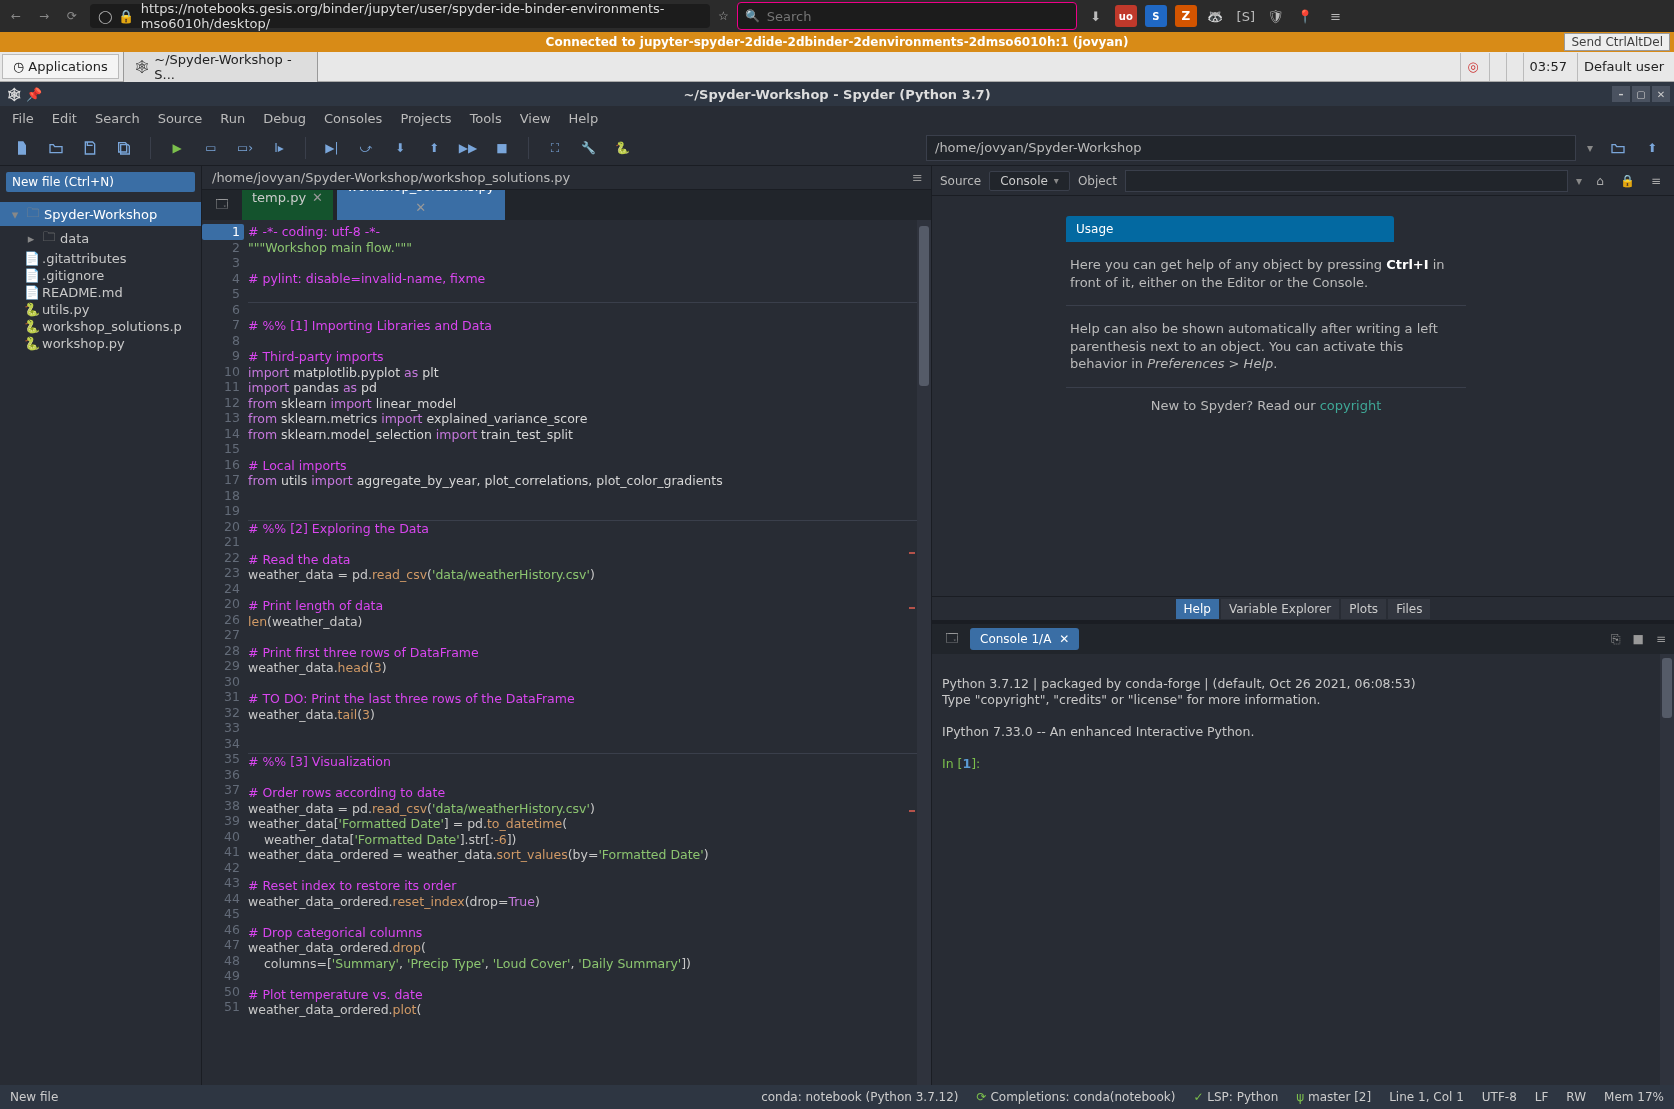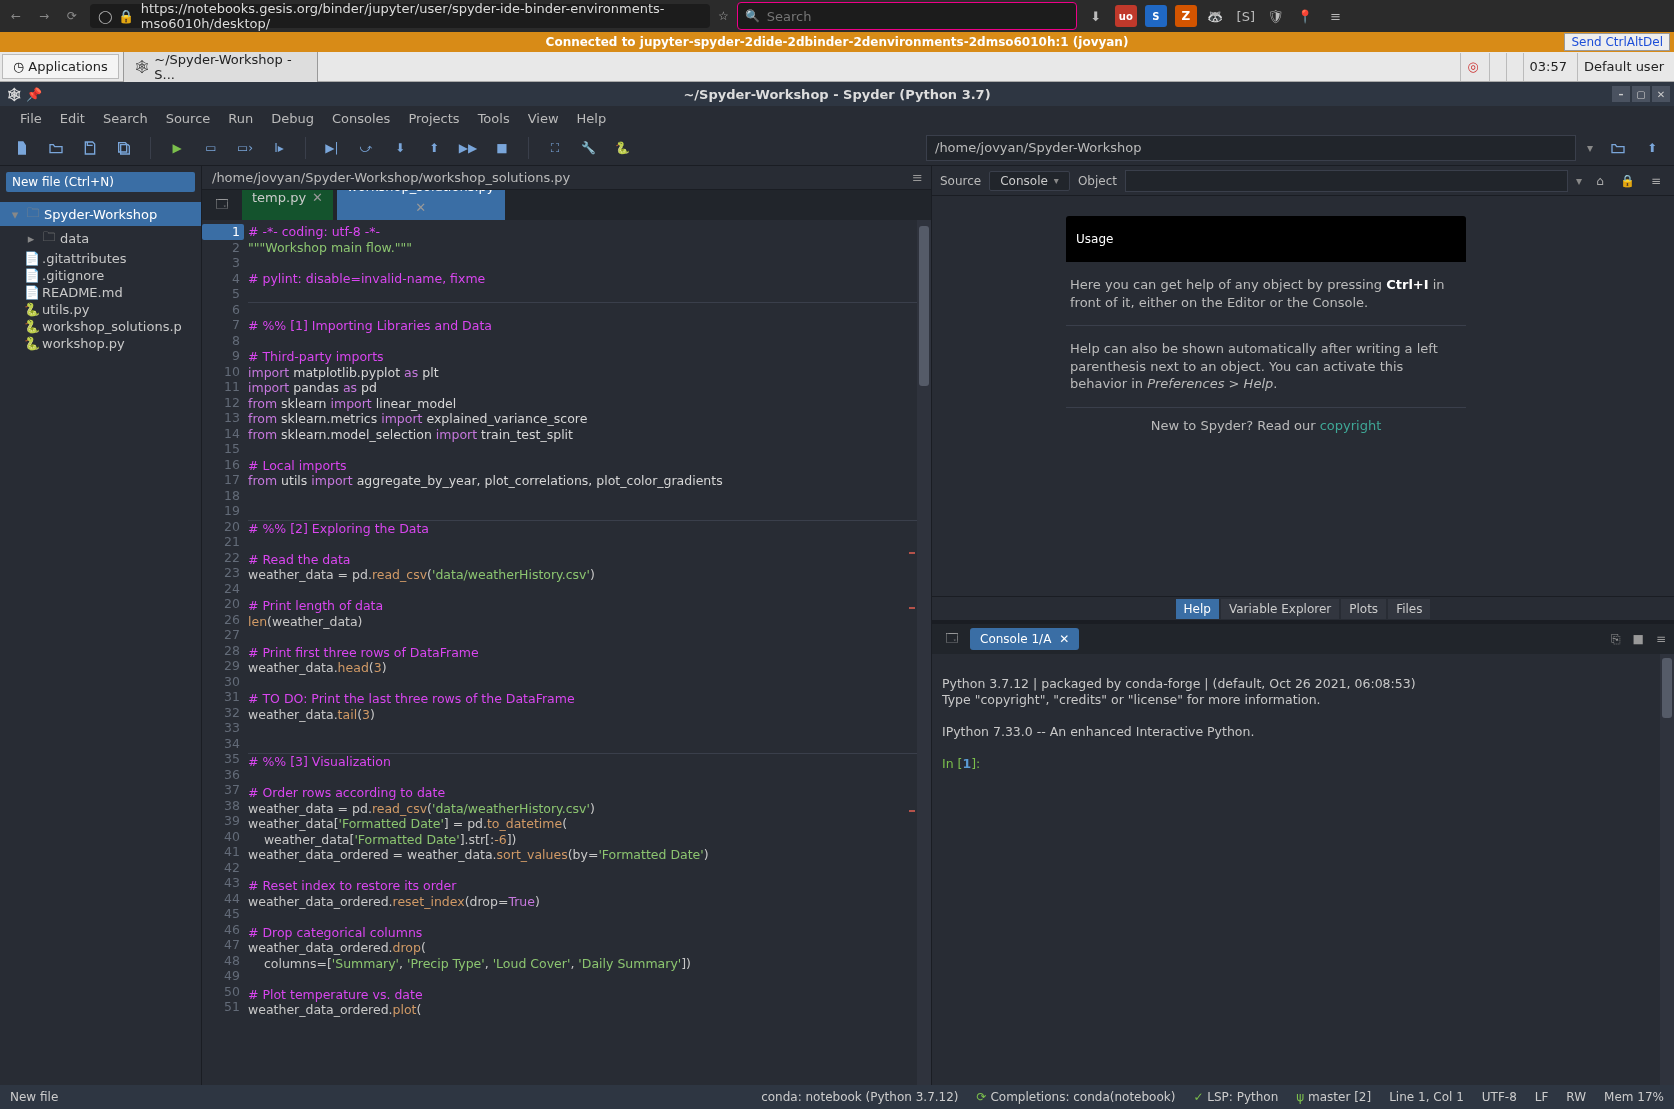--- a/index.html
+++ b/index.html
@@ -13,37 +13,37 @@
 .shield-ico,.lock-ico,.star-ico { color:#aaa; }
 .search-box { flex:1; max-width:340px; height:28px; background:#1c1c1c; border:1px solid #e08; border-radius:4px; display:flex; align-items:center; padding:0 8px; gap:6px; }
 .search-box input { background:transparent; border:none; color:#ddd; outline:none; font-size:13px; flex:1; }
 .tb-ico { width:22px; height:22px; display:flex; align-items:center; justify-content:center; color:#bbb; font-size:13px; }
 .tb-ico.red { background:#c0392b; border-radius:3px; color:#fff; font-weight:bold; font-size:10px; }
 .tb-ico.blue { background:#2068c4; border-radius:3px; color:#fff; font-weight:bold; font-size:10px; }
 .tb-ico.orange { background:#d35400; border-radius:3px; color:#fff; font-weight:bold; font-size:12px; }
 
 
 .jup-bar { height:20px; background:#d88b17; color:#fff; display:flex; align-items:center; justify-content:center; font-size:12px; font-weight:bold; position:relative; }
-.jup-send { position:absolute; right:4px; top:1px; background:#eee; color:#1d4ed8; padding:1px 6px; border:1px solid #999; font-weight:normal; }
+.jup-send { position:absolute; right:4px; top:1px; background:#eee; color:#404040; padding:1px 6px; border:1px solid #999; font-weight:normal; }
 
 
 .xfce-bar { height:30px; background:#e8e8e8; display:flex; align-items:center; color:#222; font-size:13px; border-bottom:1px solid #aaa; }
 .xfce-apps { padding:4px 10px; border:1px solid #bbb; margin:2px; background:#f4f4f4; display:flex; align-items:center; gap:4px; }
 .xfce-tab { padding:4px 10px; border:1px solid #999; margin:2px; background:#ddd; display:flex; align-items:center; gap:4px; width:195px; }
 .xfce-tray { margin-left:auto; display:flex; align-items:center; gap:4px; padding-right:4px; }
 .tray-cell { padding:2px 6px; border-left:1px solid #bbb; height:28px; display:flex; align-items:center; }
 
 
 .win-title { height:24px; background:#2e3642; display:flex; align-items:center; justify-content:center; color:#ddd; font-size:13px; font-weight:bold; position:relative; }
 .win-title .left-ico { position:absolute; left:6px; display:flex; gap:4px; }
 .win-btns { position:absolute; right:4px; display:flex; gap:2px; }
 .win-btn { width:18px; height:16px; background:#4a5260; display:flex; align-items:center; justify-content:center; font-size:10px; color:#ccc; }
 
 
-.menubar { height:24px; background:#282c34; display:flex; align-items:center; padding:0 12px; gap:2px; color:#bbb; font-size:13px; }
+.menubar { height:24px; background:#282c34; display:flex; align-items:center; padding:0 4px; gap:2px; color:#bbb; font-size:13px; }
 .menubar span { padding:3px 8px; }
 
 
 .maintb { height:36px; background:#282c34; display:flex; align-items:center; padding:0 8px; gap:6px; border-bottom:1px solid #1a1d23; }
 .tbtn { width:28px; height:28px; display:flex; align-items:center; justify-content:center; color:#7aa6da; }
 .tbtn.green { color:#7bbf4c; }
 .spacer-vert { width:1px; height:22px; background:#3a3f4b; margin:0 6px; }
 .path-box { margin-left:auto; width:650px; height:26px; background:#21252b; border:1px solid #3a3f4b; color:#bbb; display:flex; align-items:center; padding:0 8px; font-size:13px; }
 
 
@@ -84,21 +84,21 @@
 
 
 .right-pane { flex:1; display:flex; flex-direction:column; background:#282c34; }
 .help-top { display:flex; align-items:center; height:30px; padding:0 8px; gap:8px; border-bottom:1px solid #1a1d23; }
 .help-top .lbl { color:#bbb; }
 .combo { background:#21252b; border:1px solid #3a3f4b; padding:2px 10px; border-radius:2px; color:#ccc; display:flex; align-items:center; gap:6px; }
 .combo::after { content:"▾"; color:#888; font-size:10px; }
 .obj-input { flex:1; height:22px; background:#21252b; border:1px solid #3a3f4b; }
 .mini-ico { color:#aaa; width:20px; text-align:center; }
 .help-body { padding:20px 24px; height:400px; overflow:hidden; }
-.usage-box { background:#000000; color:#fff; padding:16px 10px; border-radius:3px 3px 0 0; width:400px; }
+.usage-box { background:#0369a1; color:#fff; padding:6px 10px; border-radius:3px 3px 0 0; width:328px; }
 .help-text { width:400px; padding:14px 4px; color:#bbb; font-size:13px; line-height:1.35; border-bottom:1px solid #3a3f4b; }
 .help-text b { color:#ffffff; }
 .help-text i { font-style:italic; }
 .help-foot { width:400px; text-align:center; padding:10px 0; color:#bbb; font-size:13px; }
 .help-foot a { color:#3fa796; text-decoration:none; }
 .help-tabs { height:24px; display:flex; justify-content:center; gap:2px; align-items:center; margin-top:auto; border-top:1px solid #1a1d23; }
 .help-tabs span { padding:3px 8px; background:#32363f; color:#ccc; font-size:12px; }
 .help-tabs span.active { background:#3a6ea5; color:#fff; }
 
 

